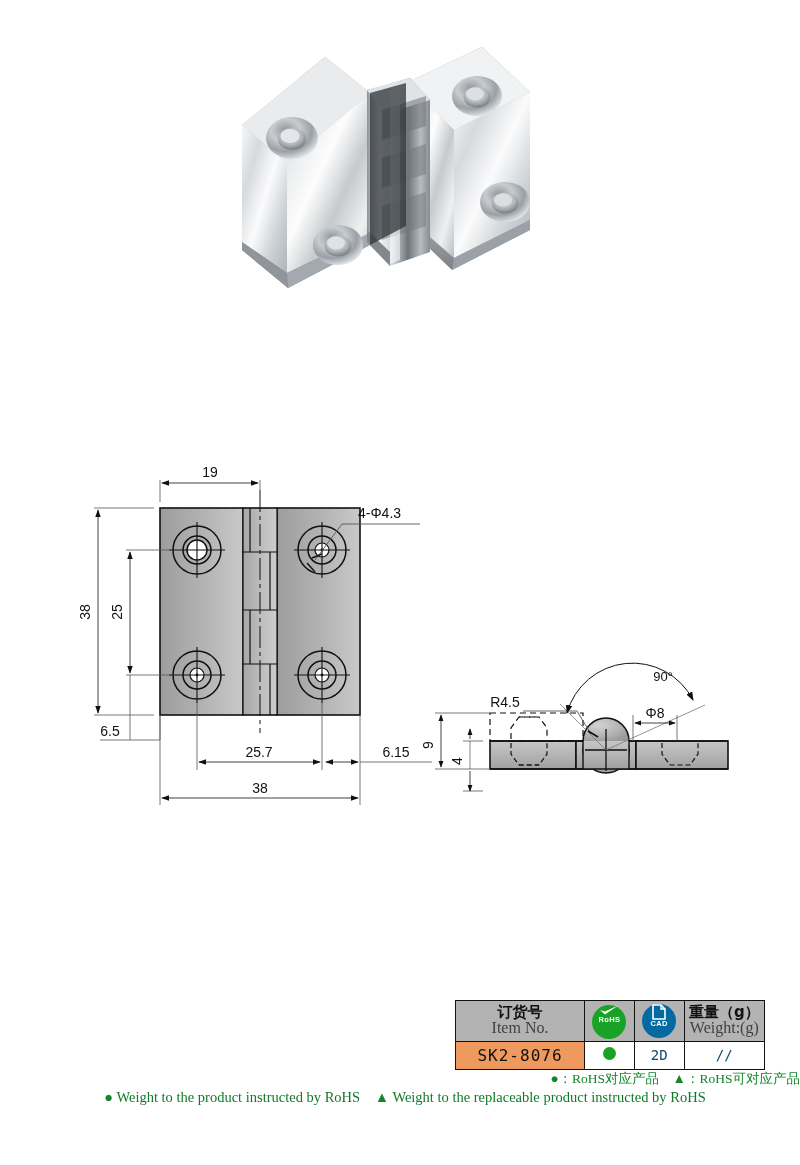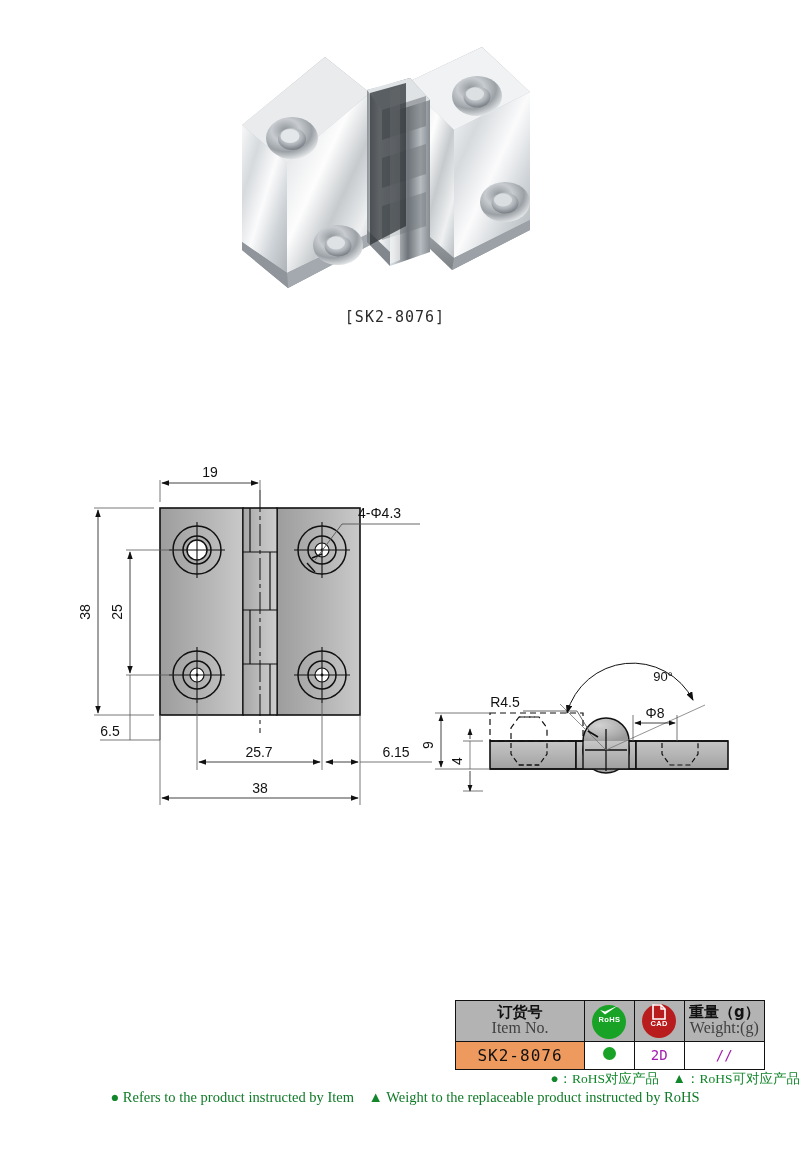--- a/index.html
+++ b/index.html
@@ -20,27 +20,27 @@
   #spec-table td{border:1.3px solid #111;text-align:center;vertical-align:middle;}
   .hdr{background:#b3b3b3;height:40px;margin-top:38px;}
   .hdr .cn{font-size:15px;font-weight:bold;color:#111;line-height:1.05;
       font-family:"DejaVu Sans",sans-serif;}
   .hdr .en{font-size:16px;color:#404040;line-height:1.05;
       font-family:"Liberation Serif",serif;}
   .row{height:28px;}
   .cell-item{background:#ee9a5f;font-size:16px;letter-spacing:1px;
       font-family:"DejaVu Sans Mono","Liberation Mono",monospace;color:#111;}
   .cell-plain{background:#fff;font-size:14px;
-      font-family:"DejaVu Sans Mono","Liberation Mono",monospace;color:#a21caf;}
+      font-family:"DejaVu Sans Mono","Liberation Mono",monospace;color:#0c4a6e;}
   .dot-green{display:inline-block;width:13px;height:13px;border-radius:50%;
       background:#19a326;}
   .badge{width:34px;height:34px;border-radius:50%;display:inline-flex;
       flex-direction:column;align-items:center;justify-content:flex-start;}
   .badge.rohs{background:#19a326;}
-  .badge.cad{background:#b91c1c;}
+  .badge.cad{background:#0369a1;}
   .badge .lbl{font-size:7.5px;font-weight:bold;color:#fff;
       font-family:"Liberation Sans",sans-serif;letter-spacing:.3px;margin-top:-1px;}
   
   #legend-cn{left:455px;top:1070px;width:345px;text-align:right;
       font-size:13.5px;color:#11862a;font-family:Liberation Serif, serif;
       white-space:nowrap;}
   #legend-en{left:10px;top:1089px;width:790px;text-align:center;
       font-size:14.5px;color:#0f7a27;font-family:"Liberation Serif",serif;
       white-space:nowrap;}
   .gsym{color:#11862a;}
@@ -135,21 +135,20 @@
       <path d="M137,60 L180,48 L200,70 L155,84 Z" fill="#dfe3e6"></path>
       <path d="M152,80 L196,66 L196,96 L152,110 Z" fill="#6f7579" opacity=".55"></path>
       <path d="M152,128 L196,114 L196,144 L152,158 Z" fill="#6f7579" opacity=".5"></path>
       <path d="M152,176 L196,162 L196,196 L152,210 Z" fill="#6f7579" opacity=".45"></path>
       <path d="M160,60 L170,56 L170,230 L160,234 Z" fill="#ffffff" opacity=".55"></path>
       <path d="M137,200 L160,222 L160,236 L137,212 Z" fill="#81878c"></path>
     </g>
 
     <path d="M140,63 L176,53 L176,196 L140,215 Z" fill="#2e3337" opacity=".75"></path>
   </svg>
-  <div class="abs" id="photo-caption">[SK2-8076]</div>
 </div>
 
 <div class="abs" id="front-view">
 <svg width="400" height="400" viewBox="0 0 400 400">
   <defs>
     <linearGradient id="fvLeaf" x1="0" y1="0" x2="1" y2="0">
       <stop offset="0%" stop-color="#9d9d9d"></stop>
       <stop offset="55%" stop-color="#b4b4b4"></stop>
       <stop offset="100%" stop-color="#c9c9c9"></stop>
     </linearGradient>
@@ -403,17 +402,17 @@
     <td class="cell-plain">2D</td>
     <td class="cell-plain">//</td>
   </tr>
 </tbody>
   </table>
 
 <div class="abs" id="legend-cn">●：RoHS对应产品　▲：RoHS可对应产品</div>
 
 <div class="abs" id="legend-en">
   <span class="gsym">●</span>
-  <span>Refers to the product instructed by Item</span>
+  <span>Weight to the product instructed by RoHS</span>
   &nbsp;&nbsp;
   <span class="gsym">▲</span>
   <span>Weight to the replaceable product instructed by RoHS</span>
 </div>
 
 </body></html>

